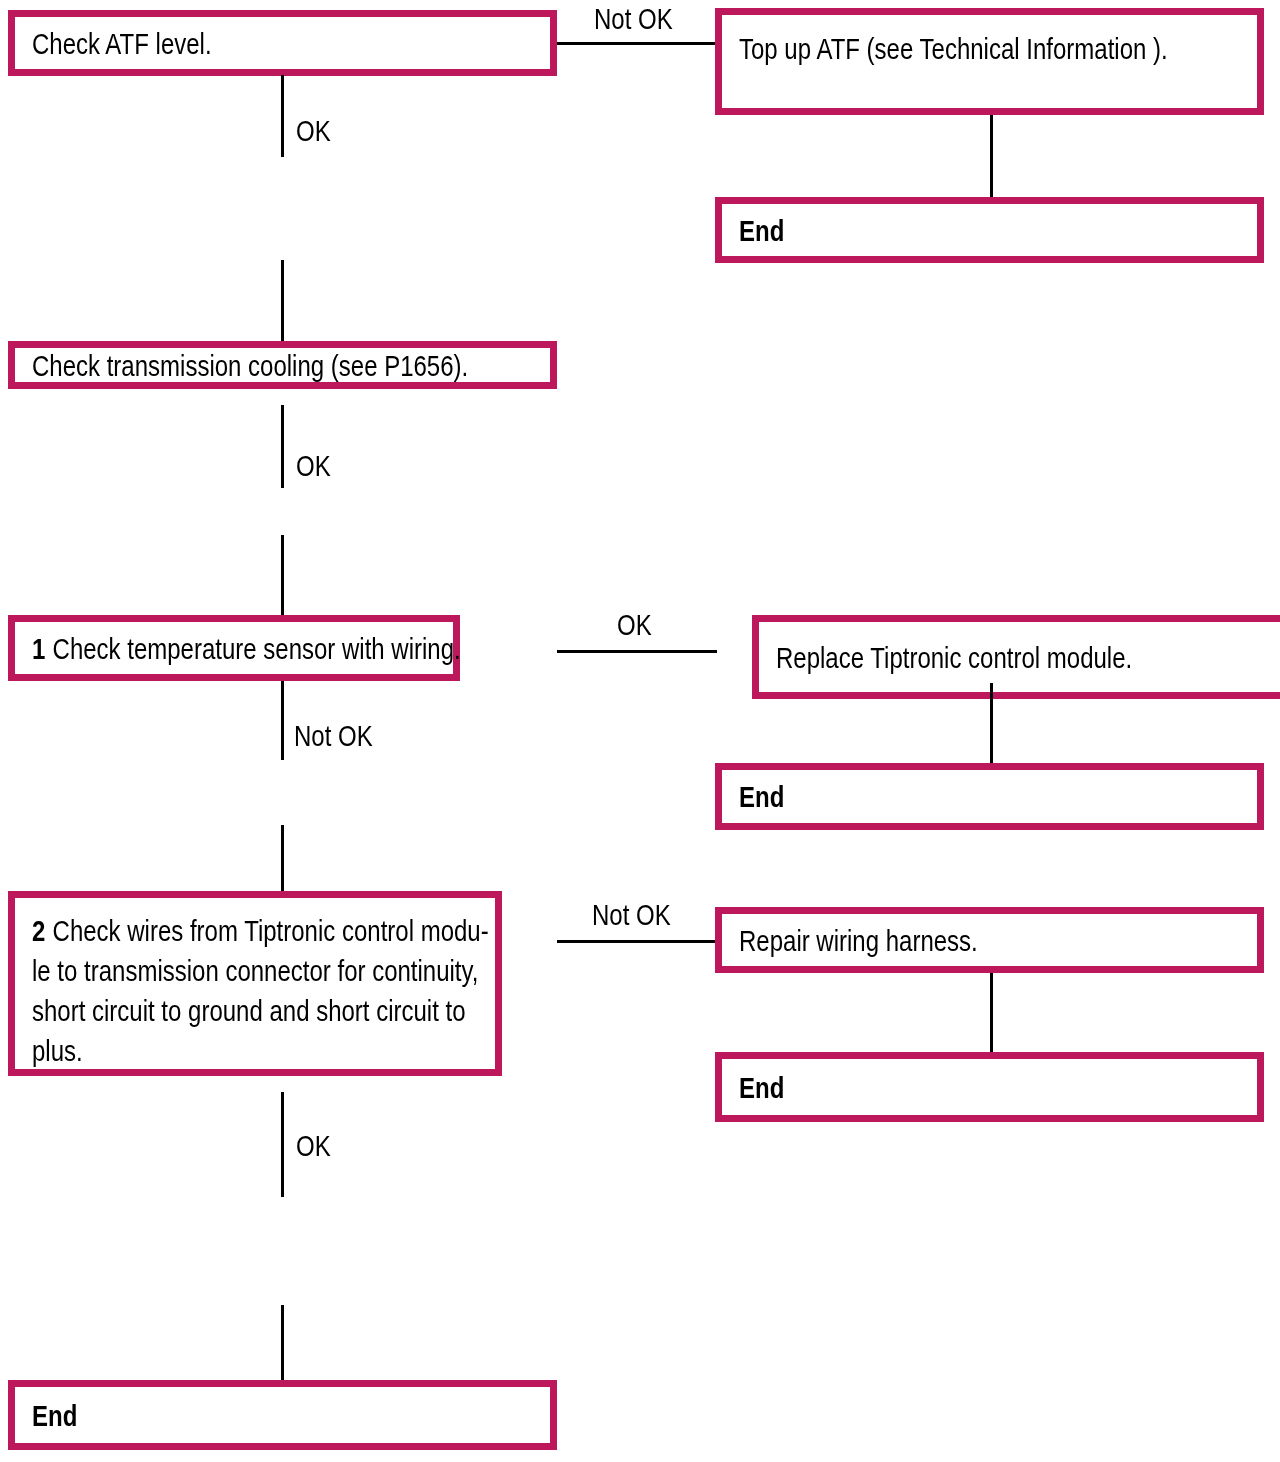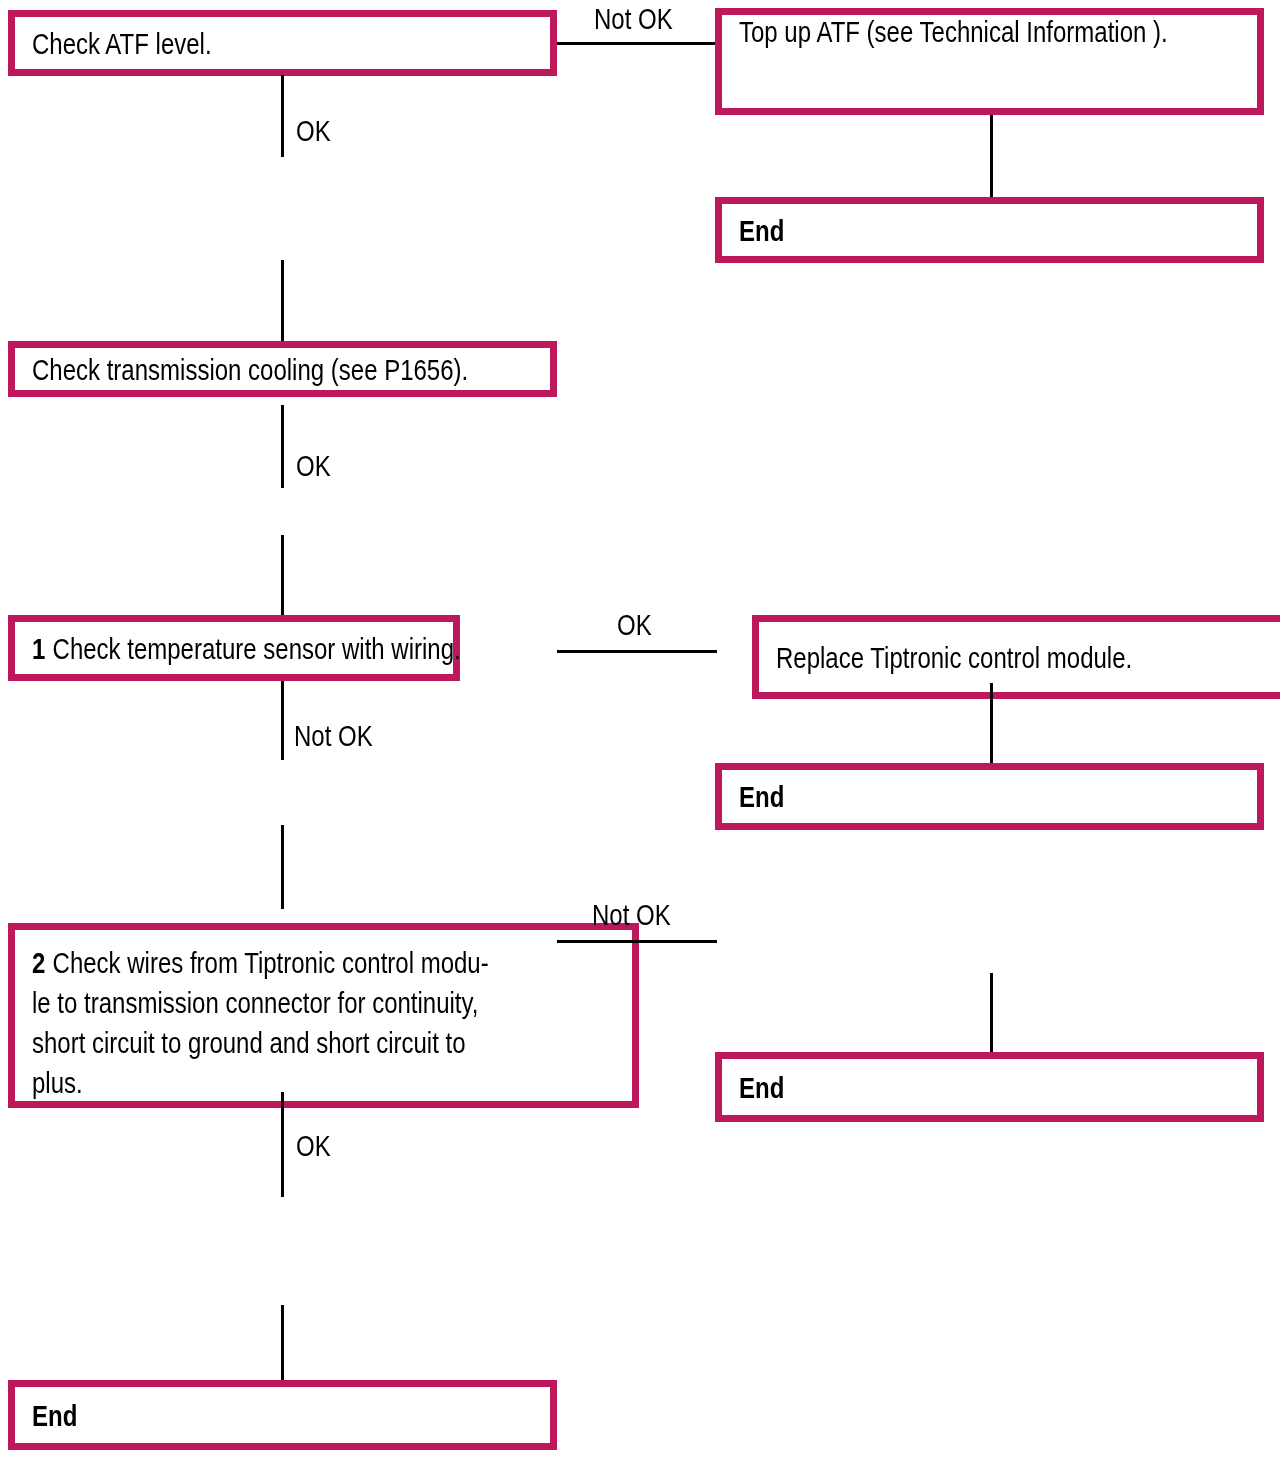--- a/index.html
+++ b/index.html
@@ -14,21 +14,21 @@
   .box{
     position:absolute;
     box-sizing:border-box;
     border:7px solid #be185d;
     background:#ffffff;
     display:flex;
     align-items:center;
     padding-left:17px;
     font-size:30px;
   }
-  .box.top{align-items:flex-start;}
+  .box.top{align-items:flex-start;padding-top:17px;}
   .box.block{display:block;padding-top:13px;}
   .t{
     display:inline-block;
     white-space:nowrap;
     transform:scaleX(0.8);
     transform-origin:0 50%;
     line-height:1.1;
   }
   .tblock{
     transform:scaleX(0.8);
@@ -68,21 +68,21 @@
   <div class="vline" style="left:990px;top:115px;height:82px"></div>
 
   <div class="box" style="left:715px;top:197px;width:549px;height:66px">
     <span class="t bold">End</span>
   </div>
 
   <div class="vline" style="left:281px;top:75px;height:82px"></div>
   <div class="elabel" style="left:296px;top:116px">OK</div>
   <div class="vline" style="left:281px;top:260px;height:83px"></div>
 
-  <div class="box" style="left:8px;top:341px;width:549px;height:56px">
+  <div class="box" style="left:8px;top:341px;width:549px;height:48px">
     <span class="t">Check transmission cooling (see P1656).</span>
   </div>
 
   <div class="vline" style="left:281px;top:405px;height:83px"></div>
   <div class="elabel" style="left:296px;top:451px">OK</div>
   <div class="vline" style="left:281px;top:535px;height:82px"></div>
 
   <div class="box" style="left:8px;top:615px;width:452px;height:66px">
     <span class="t"><b class="step">1</b><span>Check temperature sensor with wiring.</span></span>
   </div>
@@ -97,32 +97,35 @@
   <div class="vline" style="left:990px;top:683px;height:80px"></div>
 
   <div class="box" style="left:715px;top:763px;width:549px;height:67px">
     <span class="t bold">End</span>
   </div>
 
   <div class="vline" style="left:281px;top:681px;height:79px"></div>
   <div class="elabel" style="left:294px;top:721px">Not OK</div>
   <div class="vline" style="left:281px;top:825px;height:84px"></div>
 
-  <div class="box block" style="left:8px;top:923px;width:631px;height:185px">
+  <div class="box block" style="left:8px;top:891px;width:494px;height:185px">
     <div class="tblock">
       <div class="ln"><b class="step">2</b><span>Check wires from Tiptronic control modu-</span></div>
       <div class="ln">le to transmission connector for continuity,</div>
       <div class="ln">short circuit to ground and short circuit to</div>
       <div class="ln">plus.</div>
     </div>
   </div>
 
   <div class="hline" style="left:557px;top:940px;width:160px"></div>
   <div class="elabel" style="left:592px;top:900px">Not OK</div>
 
+  <div class="box" style="left:715px;top:907px;width:549px;height:66px">
+    <span class="t">Repair wiring harness.</span>
+  </div>
 
   <div class="vline" style="left:990px;top:973px;height:79px"></div>
 
   <div class="box" style="left:715px;top:1052px;width:549px;height:70px">
     <span class="t bold">End</span>
   </div>
 
   <div class="vline" style="left:281px;top:1092px;height:105px"></div>
   <div class="elabel" style="left:296px;top:1131px">OK</div>
 

